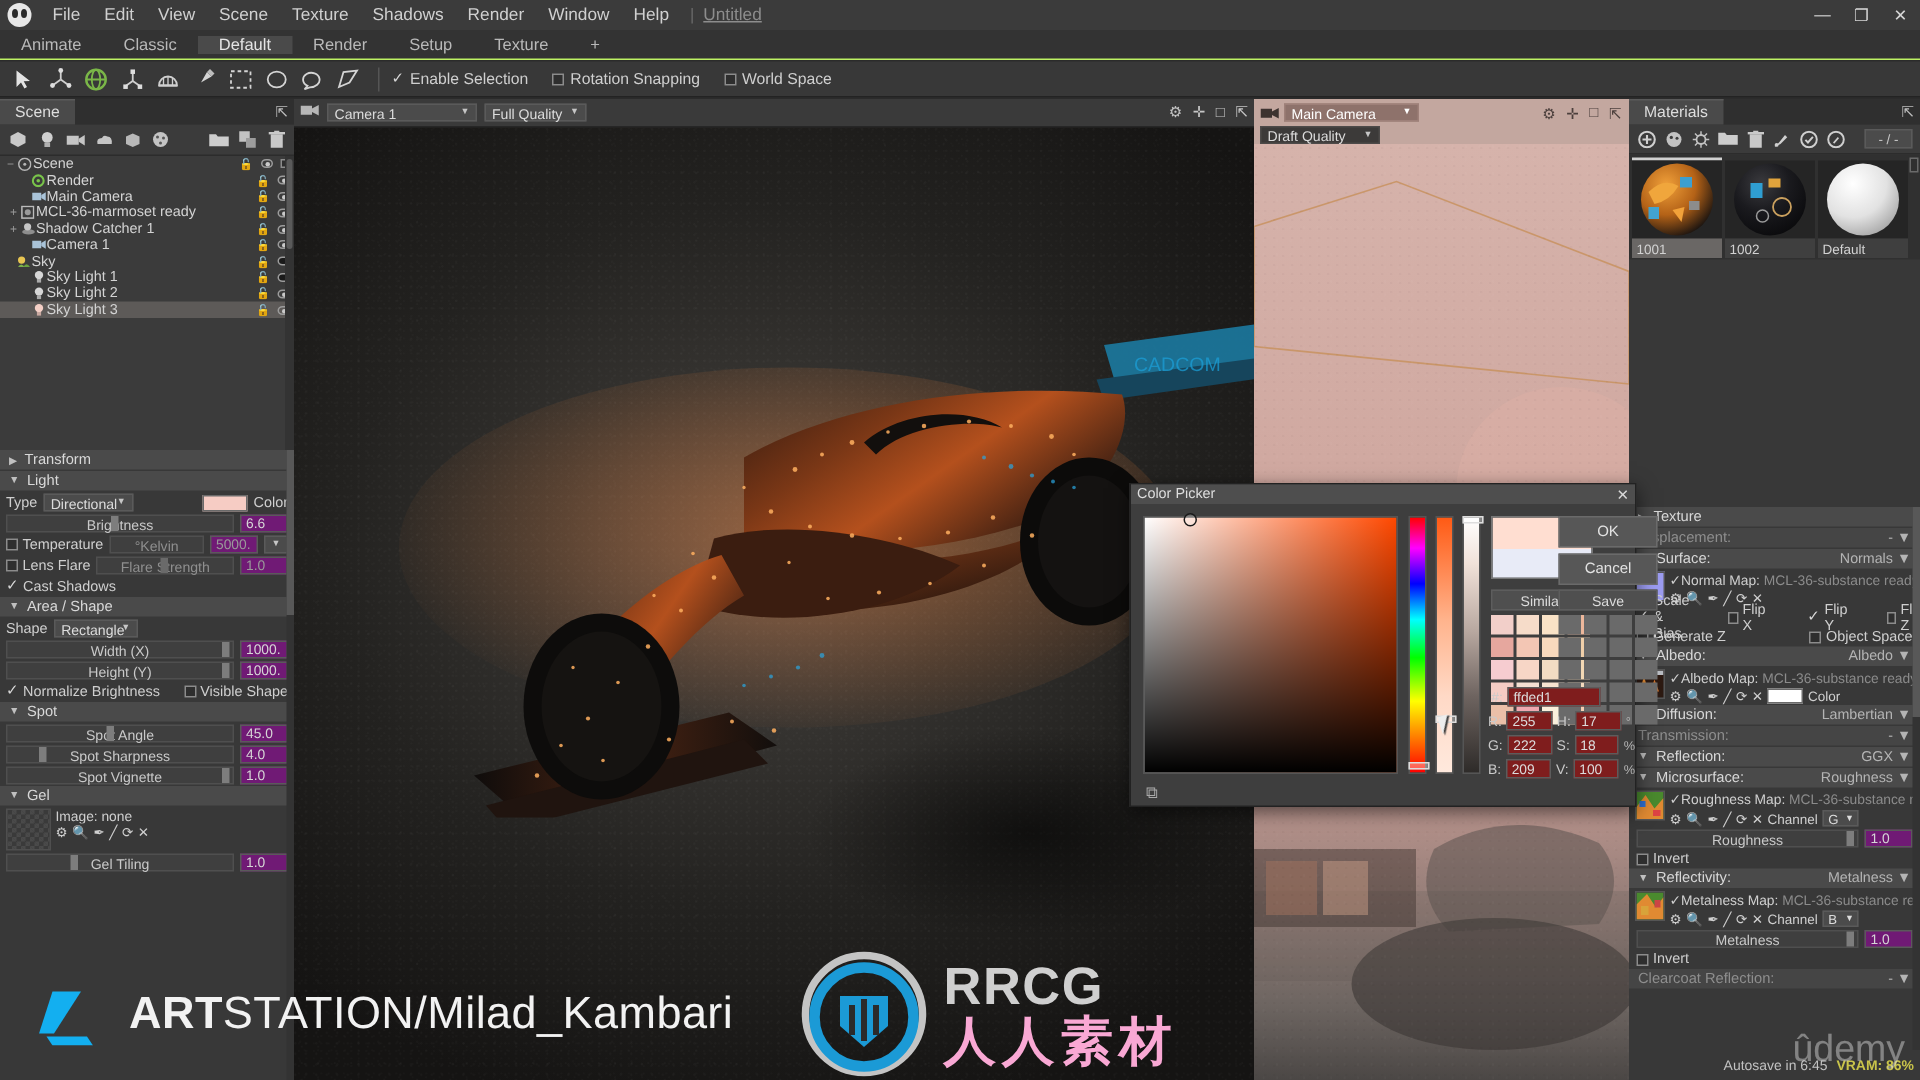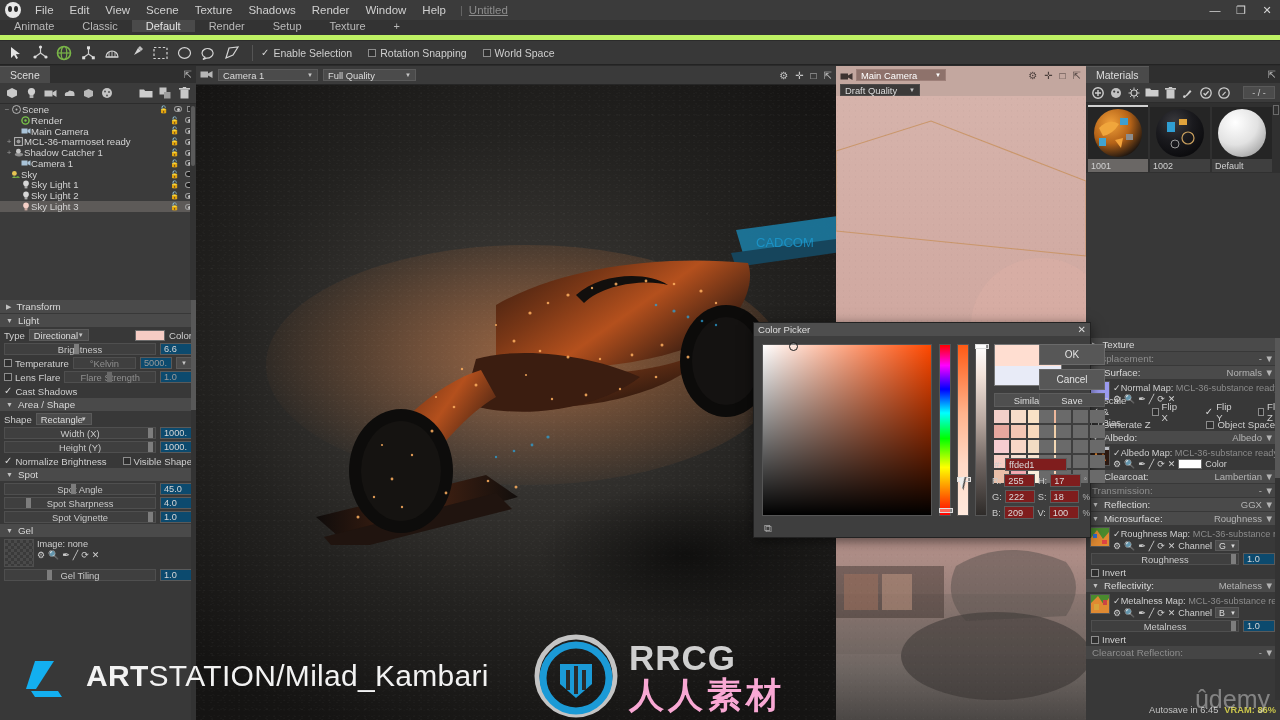--- a/index.html
+++ b/index.html
@@ -29,22 +29,22 @@
   .logo-badge:before{left:3px;} .logo-badge:after{right:3px;}
   .menu-item{ padding:0 8px; color:#d0d0d0; font-size:11.5px; line-height:20px; cursor:default;}
   .title-sep{ color:#6a6a6a; padding:0 6px; }
   .doc-title{ color:#8d8d8d; font-size:11.5px;text-decoration:underline; }
   .win-btns{ position:absolute; right:0; top:0; height:20px; display:flex; }
   .win-btn{ width:26px;height:20px;display:flex;align-items:center;justify-content:center;color:#d6d6d6;font-size:11px;}
 
   
   .tabbar{
     position:absolute; left:0; top:20px; width:1280px; height:20px;
-    background:#333; display:flex; align-items:flex-start;
-    border-bottom:5px solid #bef264;
+    background:#333; display:flex; align-items:center;
+    border-bottom:1px solid #bef264;
   }
   .lay-tab{ padding:0 14px; display:flex; align-items:center; color:#b9b9b9; font-size:11px;}
   .lay-tab.active{ background:#4a4a4a; color:#e4e4e4; }
 
   
   .toolbar{
     position:absolute; left:0; top:41px; width:1280px; height:24px;
     background:#383838; display:flex; align-items:center; padding-left:4px;
     border-bottom:1px solid #232323;
   }
@@ -107,21 +107,21 @@
     padding:0 4px;font-size:9.4px;color:#dcdcdc;min-width:50px;position:relative;
   }
   .dd .c{ position:absolute;right:4px;font-size:6px;color:#c6c6c6;}
   .swatch{ width:30px;height:11px;border:1px solid #6a6a6a; }
   .slider{
     flex:1;height:12px;background:#3f3f3f;border:1px solid #4f4f4f;position:relative;
     display:flex;align-items:center;justify-content:center;color:#c9c9c9;font-size:9.4px;
   }
   .slider .knob{ position:absolute;top:0;width:5px;height:10px;background:#7d7d7d;}
   .numbox{
-    width:32px;height:12px;background:#0c4a6e;border:1px solid #5a5a5a;color:#d6d6d6;
+    width:32px;height:12px;background:#701a75;border:1px solid #5a5a5a;color:#d6d6d6;
     font-size:9.2px;display:flex;align-items:center;padding-left:3px;flex:0 0 auto;
   }
   .cbx{ display:flex;align-items:center;gap:3px;color:#cfcfcf;font-size:9.6px;}
   .gelthumb{
     width:30px;height:28px;flex:0 0 auto;
     background:
       linear-gradient(45deg,#4a4a4a 25%,transparent 25%,transparent 75%,#4a4a4a 75%),
       linear-gradient(45deg,#4a4a4a 25%,transparent 25%,transparent 75%,#4a4a4a 75%),
       #3a3a3a;
     background-size:6px 6px; background-position:0 0,3px 3px;
@@ -742,21 +742,21 @@
   <div class="vp1">
     <div class="vp-bar">
       <span><svg width="13" height="9" viewBox="0 0 13 9">
             <rect x="0.5" y="1.5" width="7.5" height="6" fill="#b7b7b7"></rect>
             <path d="M8 3.4 L12.5 1 L12.5 8 L8 5.6 Z" fill="#b7b7b7"></path>
           </svg></span>
       <span class="dd" style="width:100px;">
         <span>Camera 1</span>
         <span class="c">▼</span>
       </span>
-      <span class="dd" style="width:93px;">
+      <span class="dd" style="width:68px;">
         <span>Full Quality</span>
         <span class="c">▼</span>
       </span>
       <span class="right-ic">
         <span>⚙</span>
         <span>✛</span>
         <span>□</span>
         <span>⇱</span>
       </span>
     </div>
@@ -1114,21 +1114,21 @@
             <span>⟳</span>
             <span>✕</span>
             <span class="swatch" style="width:24px;height:10px;background:#ffffff;"></span>
             <span>Color</span>
           </span>
         </span>
       </div>
 
       <div class="sec-head">
         <span class="arr">▼</span>
-        <span>Clearcoat:</span>
+        <span>Diffusion:</span>
         <span class="right"><span>Lambertian</span> ▼</span>
       </div>
       <div class="sec-head dim">
         <span>Transmission:</span>
         <span class="right"><span>-</span> ▼</span>
       </div>
       <div class="sec-head">
         <span class="arr">▼</span>
         <span>Reflection:</span>
         <span class="right"><span>GGX</span> ▼</span>

